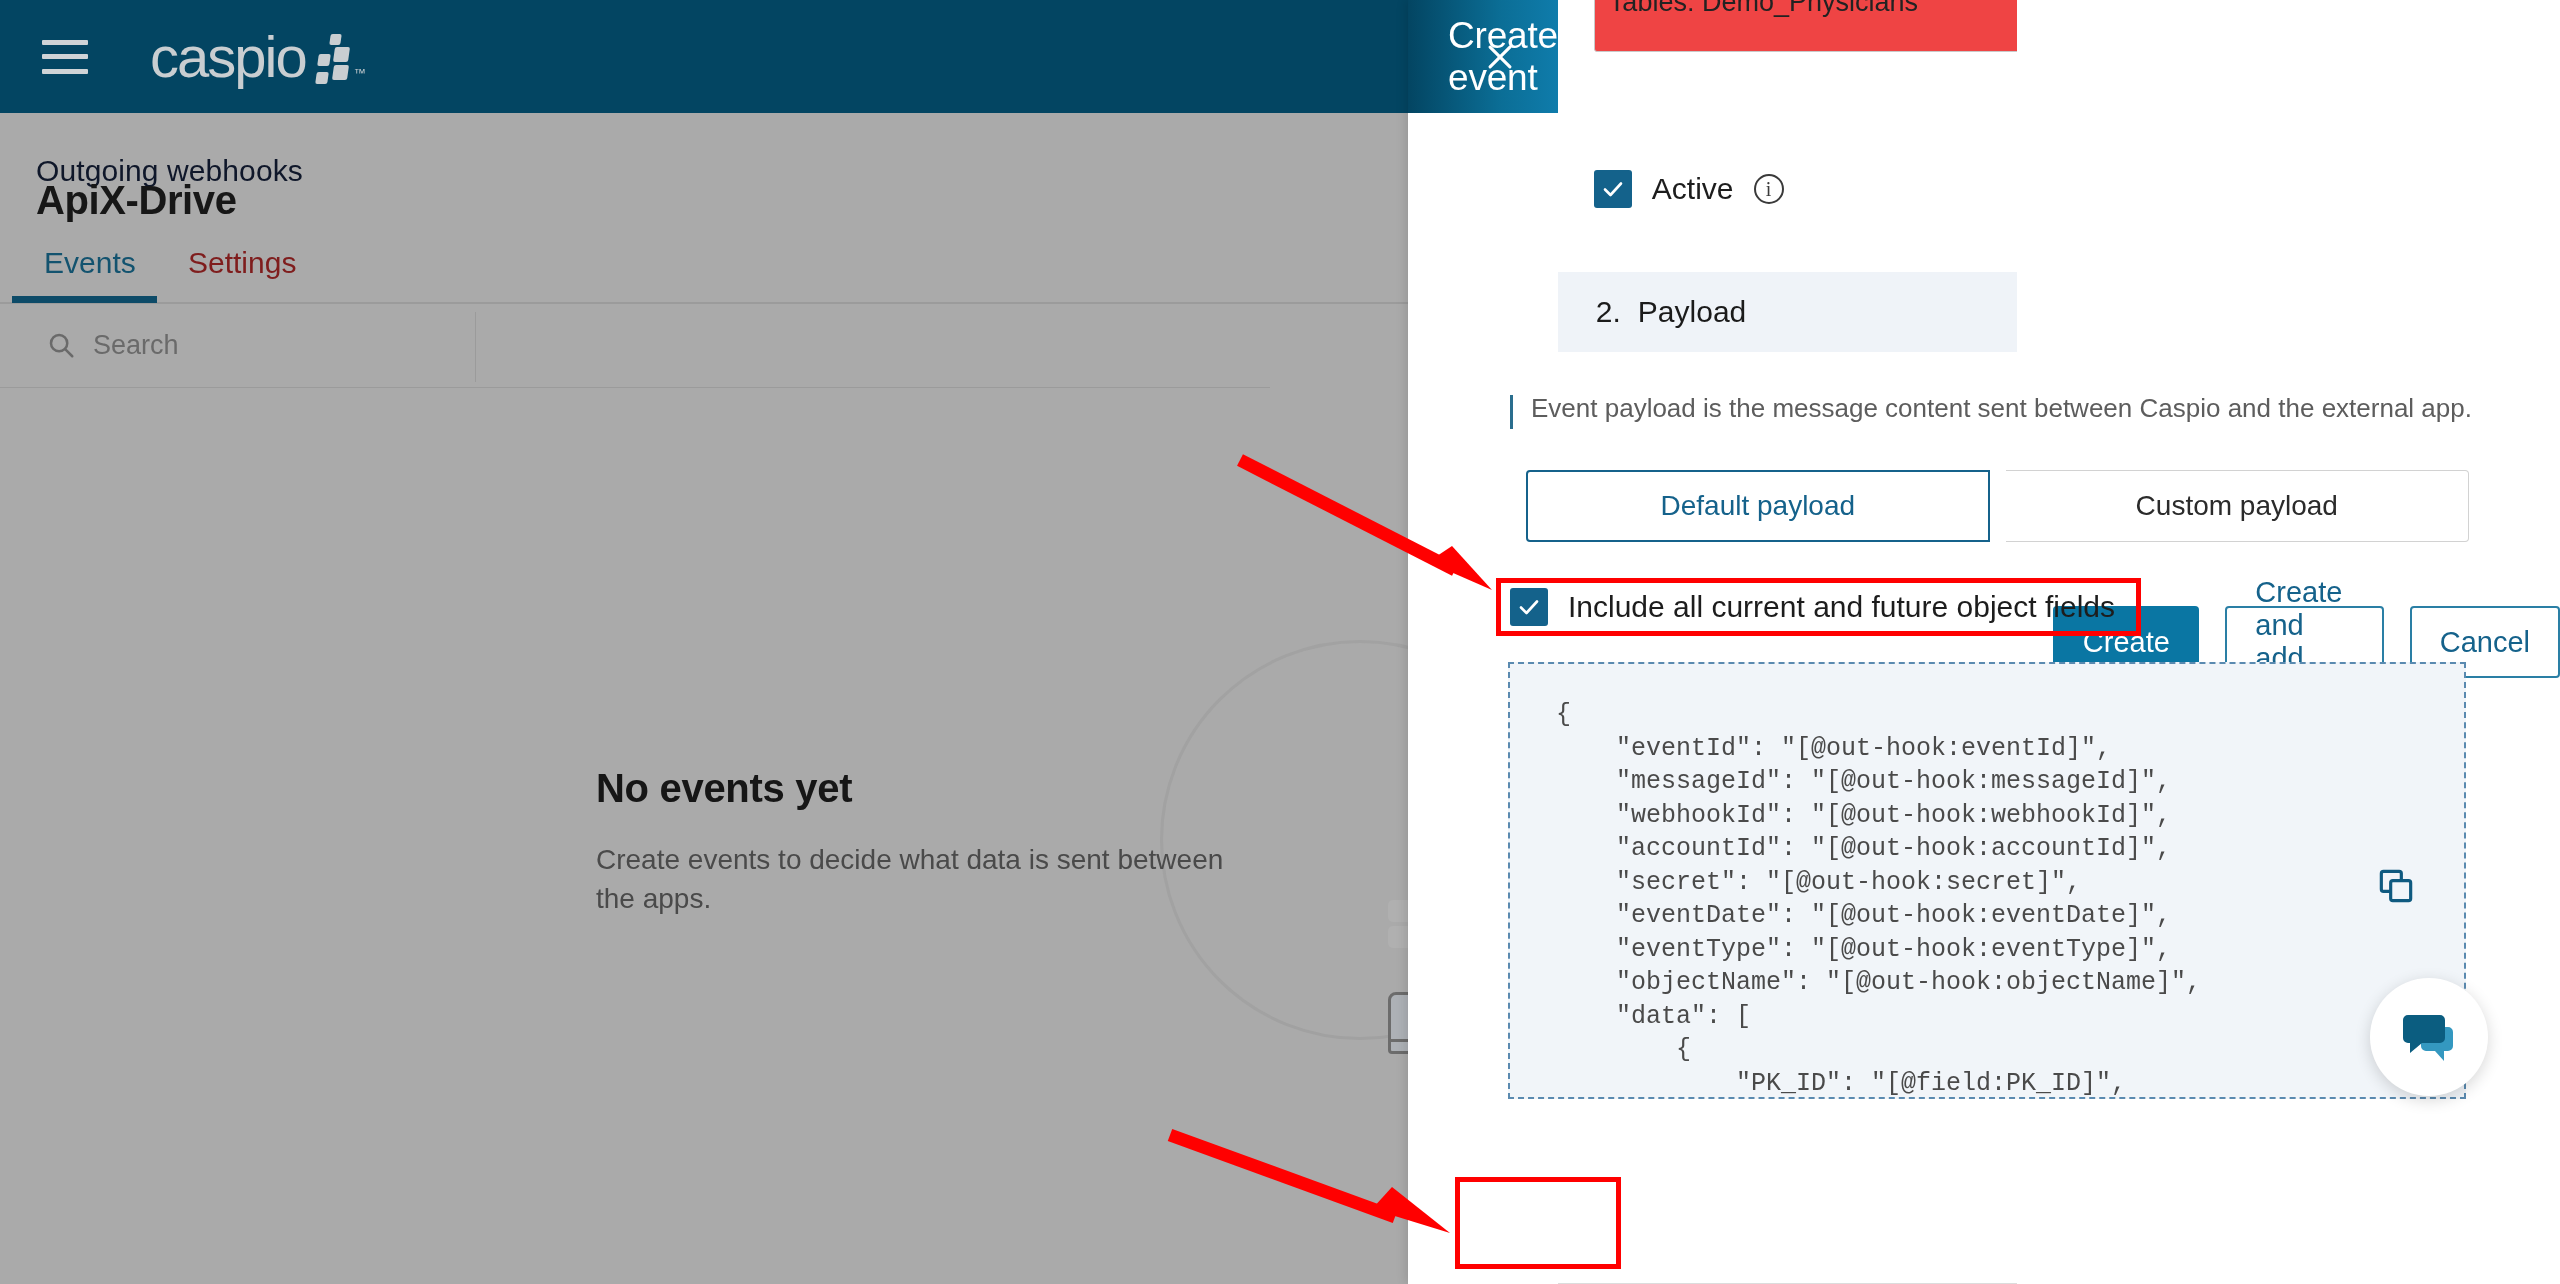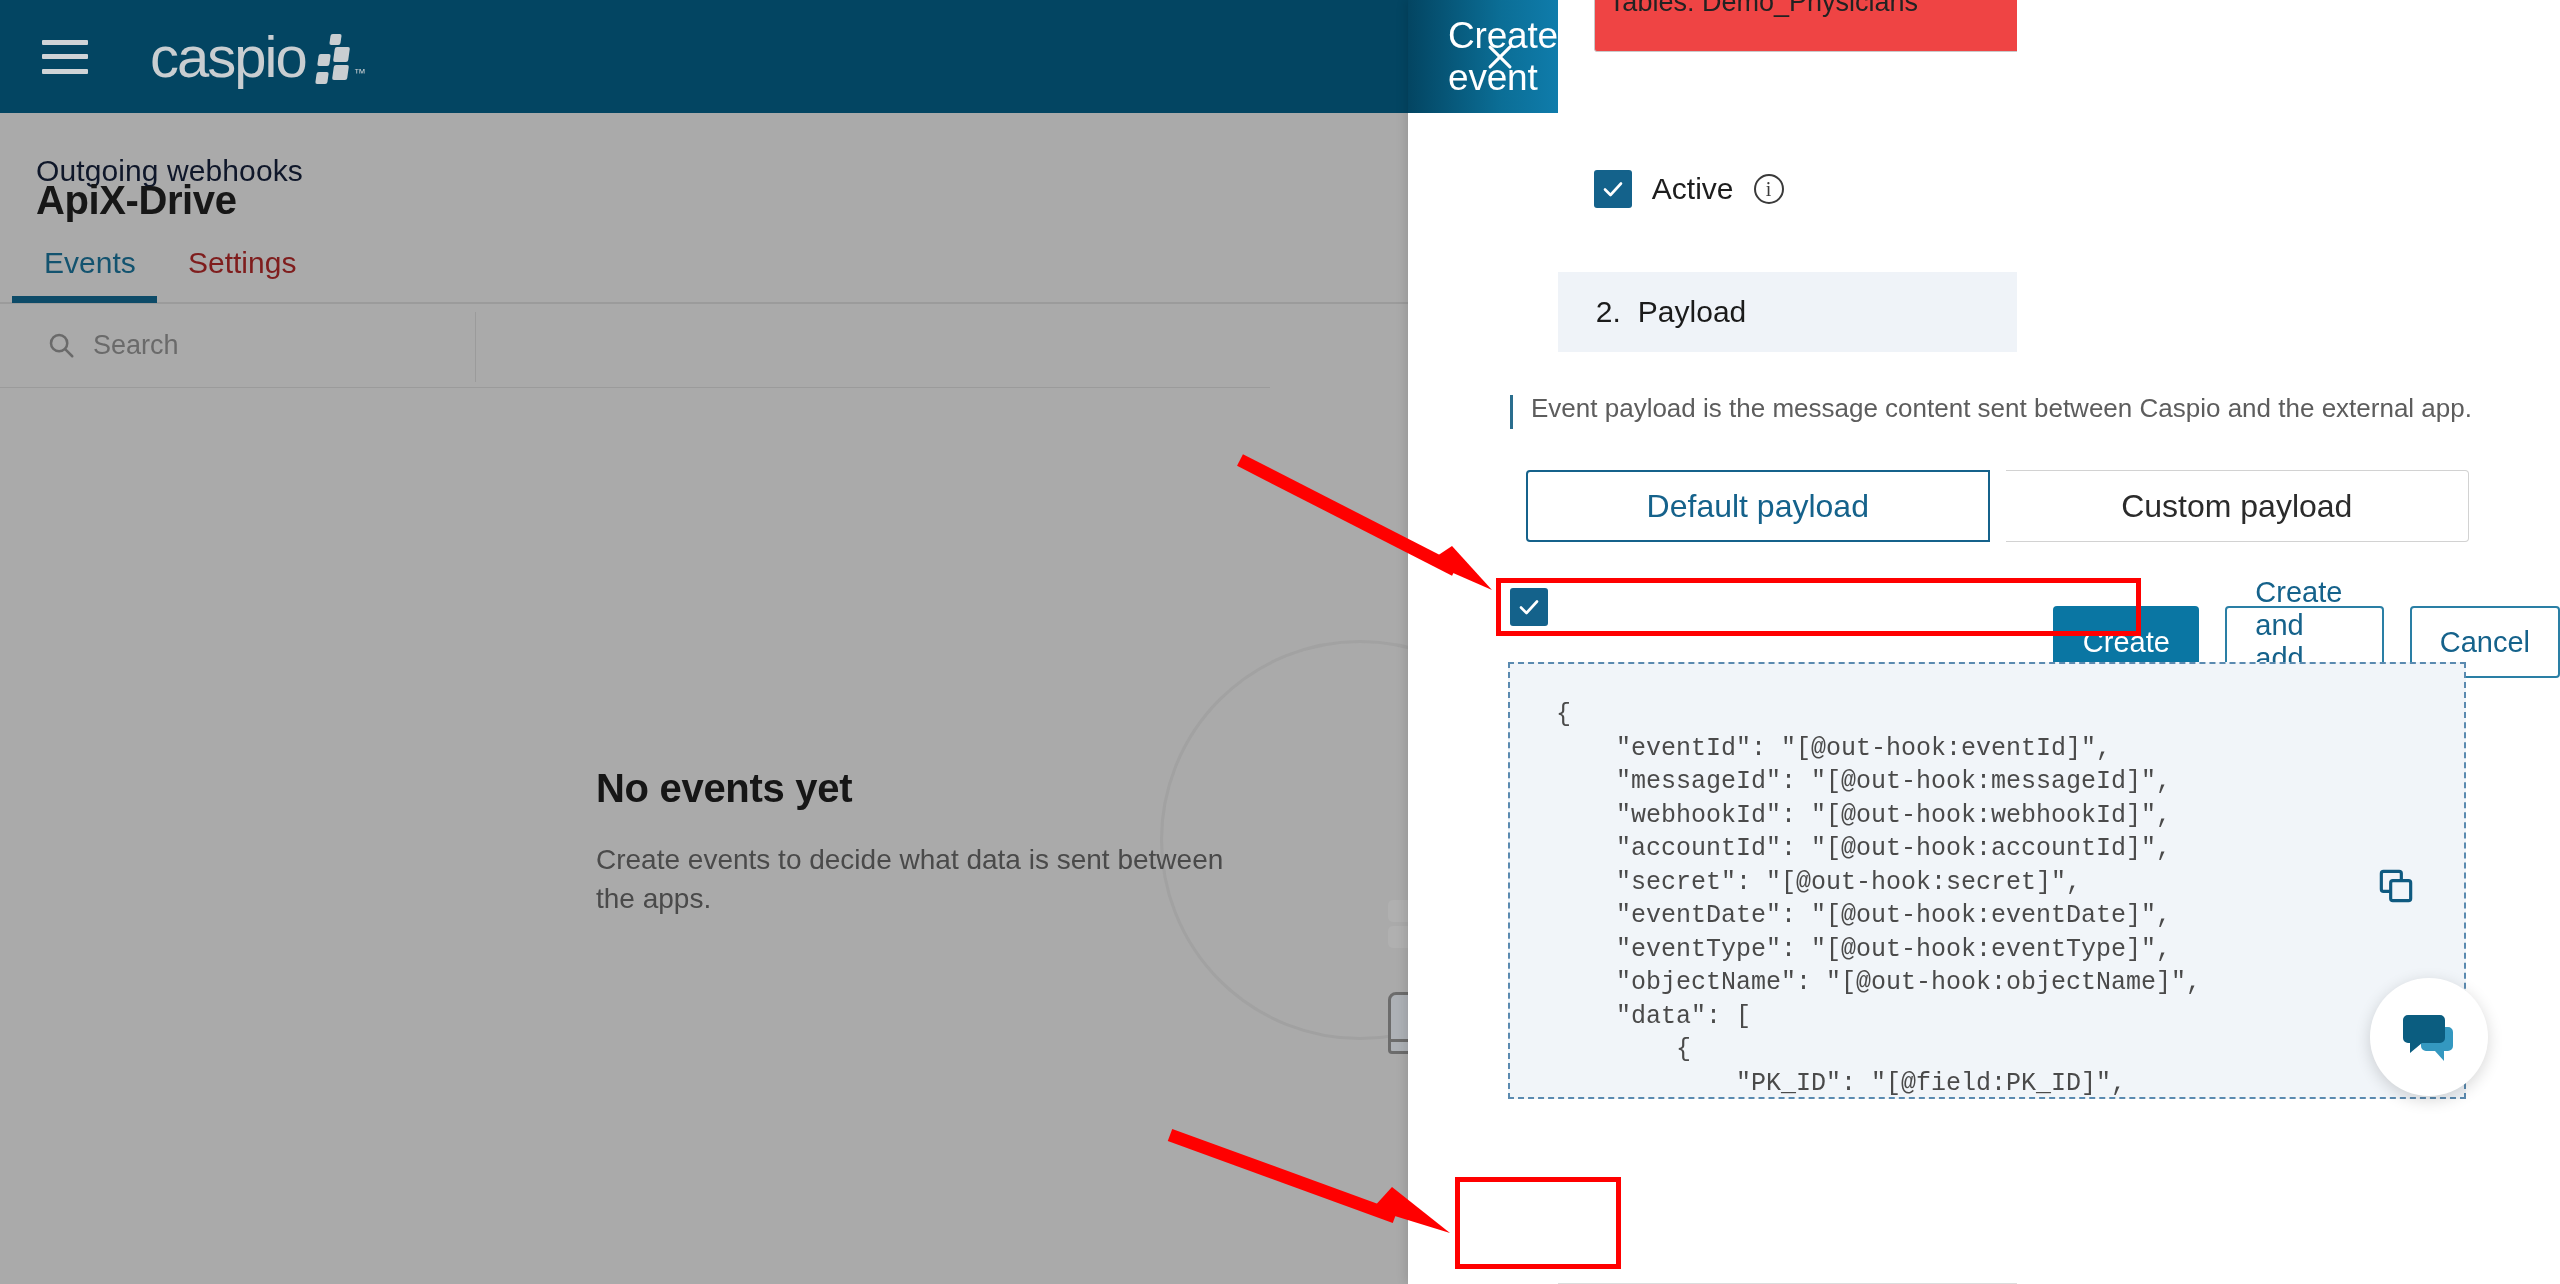--- a/index.html
+++ b/index.html
@@ -165,21 +165,21 @@
   }
   .hint-bar { width: 3px; height: 34px; background: #2a6e8e; flex: 0 0 3px; margin-top: 2px;}
   .hint-text { font-size: 26px; color: #5d5d5d; white-space: nowrap; }
 
   .seg {
     position: absolute; left: 1510px; top: 470px; width: 959px; height: 72px;
     display: flex; border-radius: 4px;
   }
   .seg-btn {
     flex: 1 1 50%; display:flex; align-items:center; justify-content:center;
-    font-size: 32px; cursor: pointer; background:#fff;margin-left:16px;
+    font-size: 28px; cursor: pointer; background:#fff;margin-left:16px;
   }
   .seg-active { color: #15628b; border: 2px solid #15628b; border-radius: 4px 0 0 4px;}
   .seg-idle { color: #2b2b2b; border: 1px solid #d2d2d2; border-left: none; border-radius: 0 4px 4px 0;}
 
   .inc-highlight {
     position: absolute; left: 1496px; top: 578px; width: 645px; height: 58px;
     border: 5px solid #ff0000;
   }
   .row-include {
     position: absolute; left: 1510px; top: 588px; display: flex; align-items: center; gap: 20px;
@@ -334,20 +334,21 @@
     <div class="seg-btn seg-active">Default payload</div>
     <div class="seg-btn seg-idle">Custom payload</div>
   </div>
 
   <div class="row-include">
     <div class="cbx">
       <svg width="24" height="24" viewBox="0 0 24 24" fill="none" stroke="#ffffff" stroke-width="2.6" stroke-linecap="round" stroke-linejoin="round">
         <polyline points="4,12.5 9.5,18 20,6.5"></polyline>
       </svg>
     </div>
+    <div class="row-include-label">Include all current and future object fields</div>
   </div>
   <div class="inc-highlight"></div>
 
   <div class="code-box">
     <div class="code-text">{
     "eventId": "[@out-hook:eventId]",
     "messageId": "[@out-hook:messageId]",
     "webhookId": "[@out-hook:webhookId]",
     "accountId": "[@out-hook:accountId]",
     "secret": "[@out-hook:secret]",

